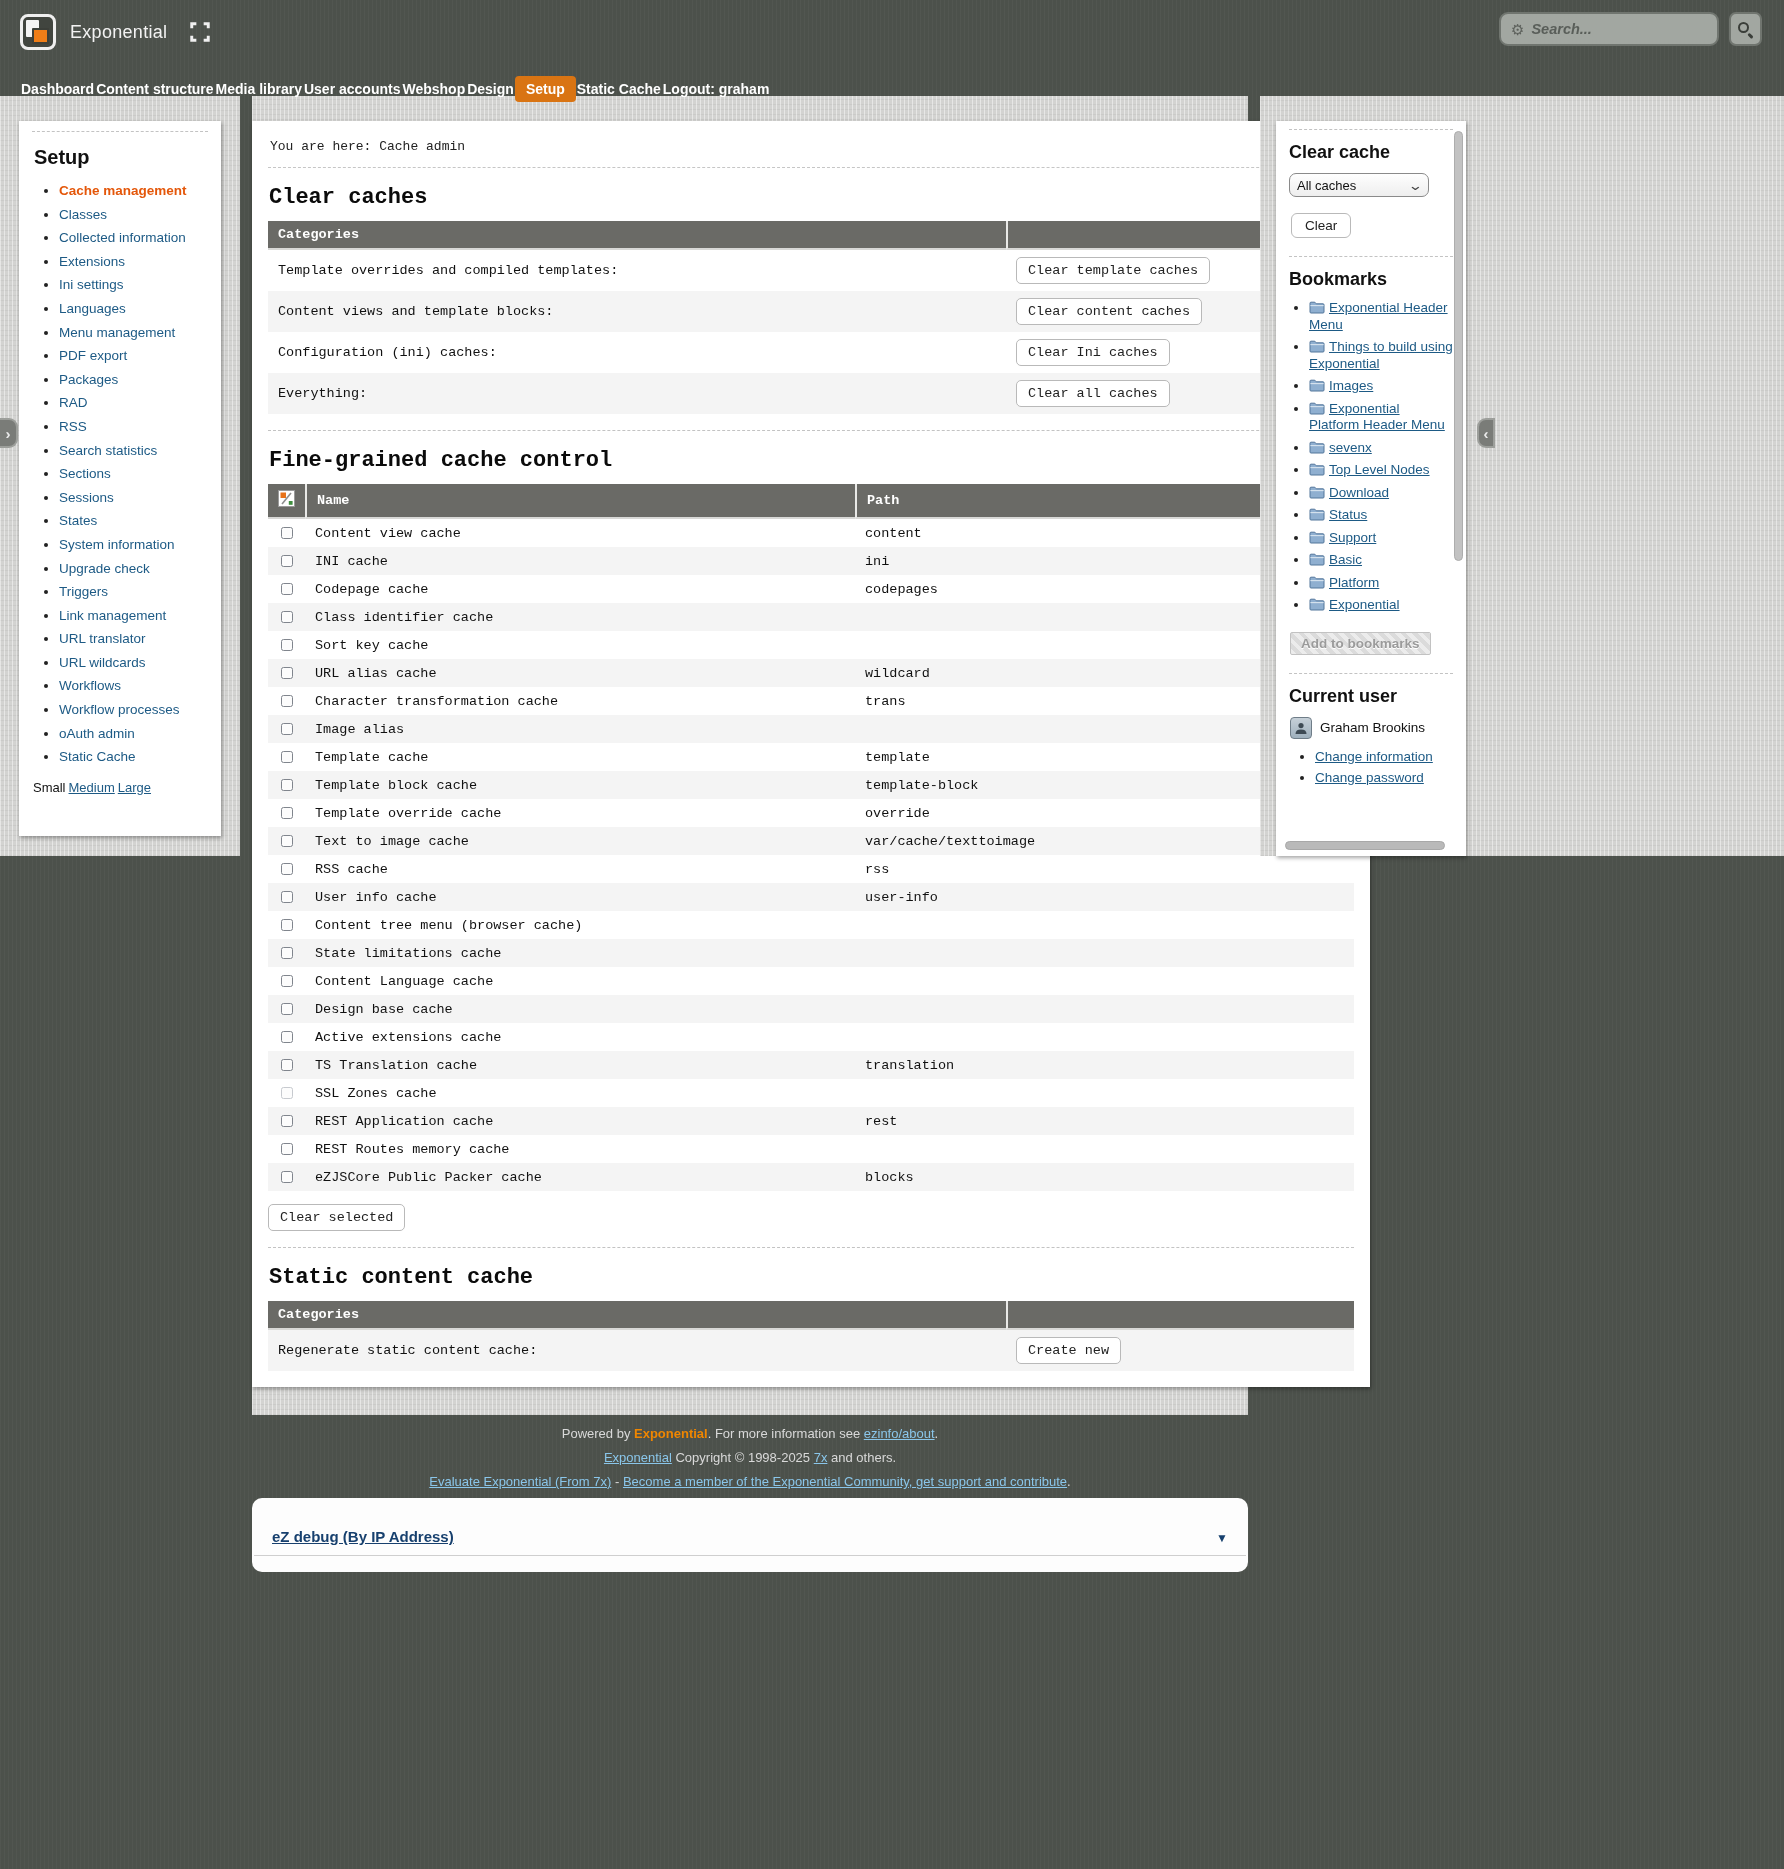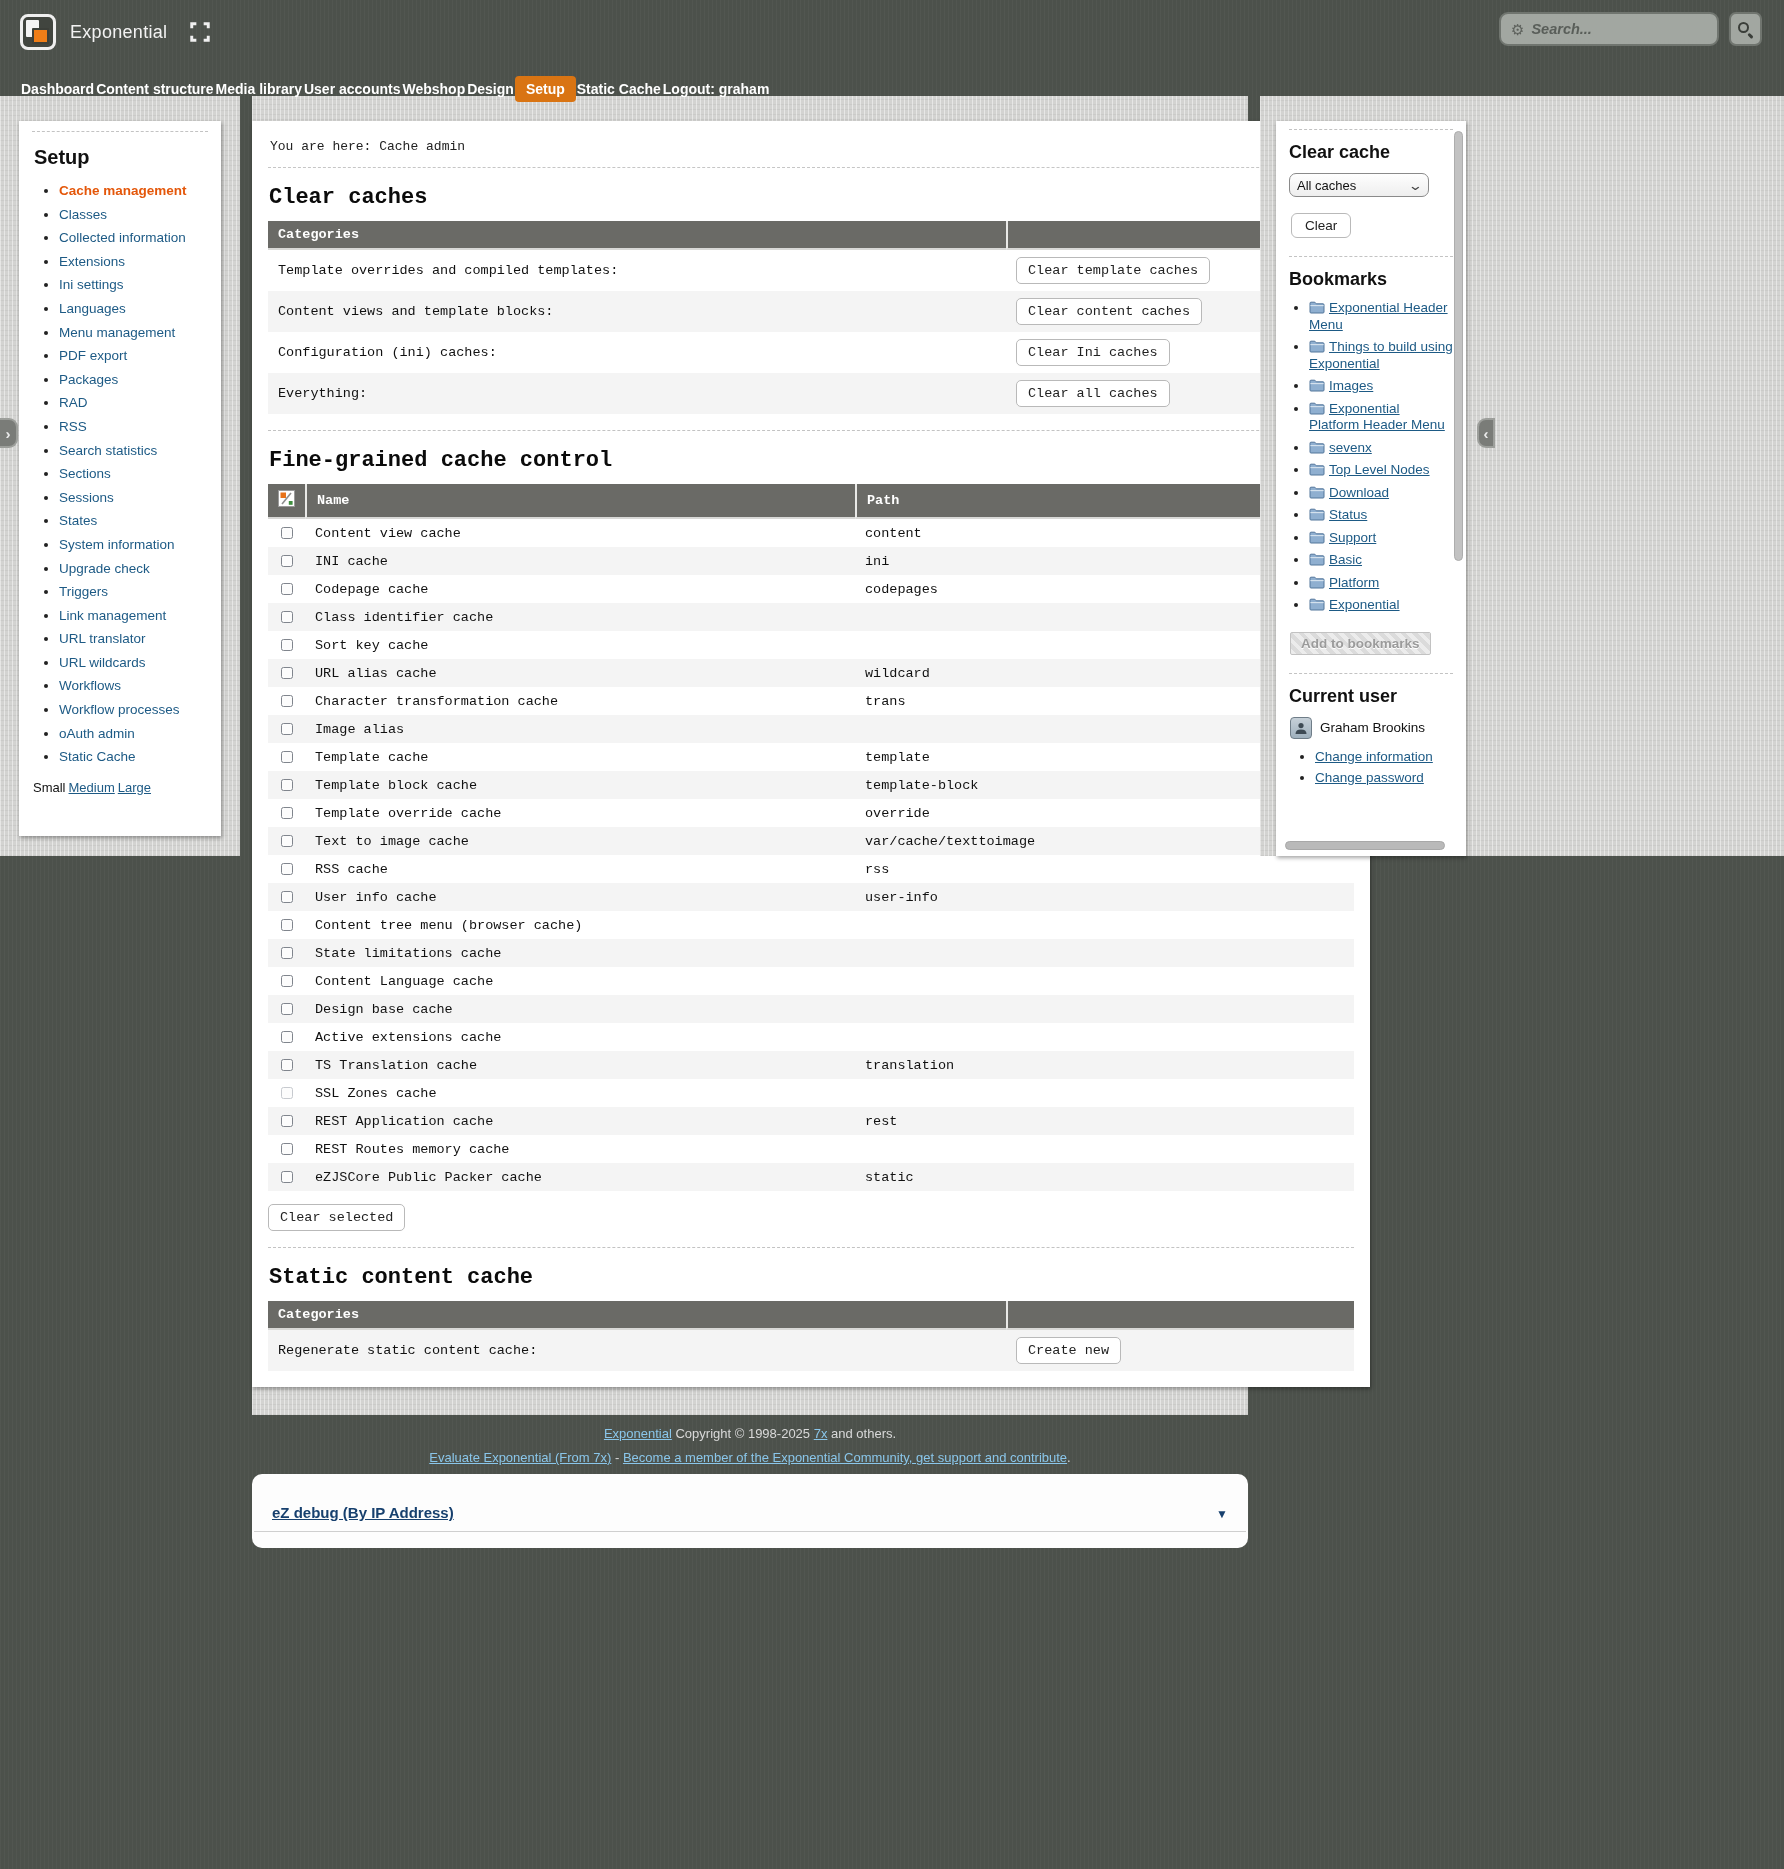--- a/index.html
+++ b/index.html
@@ -368,21 +368,21 @@
               <td>rest</td>
             </tr>
             <tr>
               <td class="cbcell"><span class="cb"></span></td>
               <td>REST Routes memory cache</td>
               <td></td>
             </tr>
             <tr>
               <td class="cbcell"><span class="cb"></span></td>
               <td>eZJSCore Public Packer cache</td>
-              <td>static</td>
+              <td>blocks</td>
             </tr>
           </tbody>
       </table>
       <div class="clearsel">
         <button class="btn">Clear selected</button>
       </div>
 
       <div class="dash sep"></div>
       <h1 class="sec">Static content cache</h1>
       <table class="cat allgrey">
@@ -486,20 +486,21 @@
           <li><a href="#">Change password</a></li>
         </ul>
 
       <div class="vscroll"></div>
       <div class="hscroll"></div>
     </div>
   </div>
 </div>
 
 <div class="footer">
+    <p>Powered by <span class="brand">Exponential</span>. For more information see <a href="#">ezinfo/about</a>.</p>
     <p><a href="#">Exponential</a> Copyright © 1998-2025 <a href="#">7x</a> and others.</p>
     <p><a href="#">Evaluate Exponential (From 7x)</a> - <a href="#">Become a member of the Exponential Community, get support and contribute</a>.</p>
   </div>
 
 <div class="debug">
   <div class="debug-head">
     <a href="#">eZ debug (By IP Address)</a>
     <span class="debug-toggle">▼</span>
   </div>
 </div>

